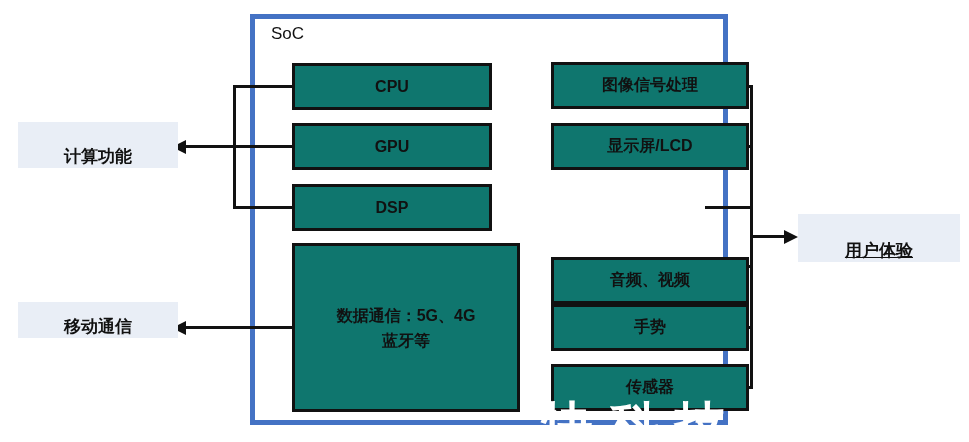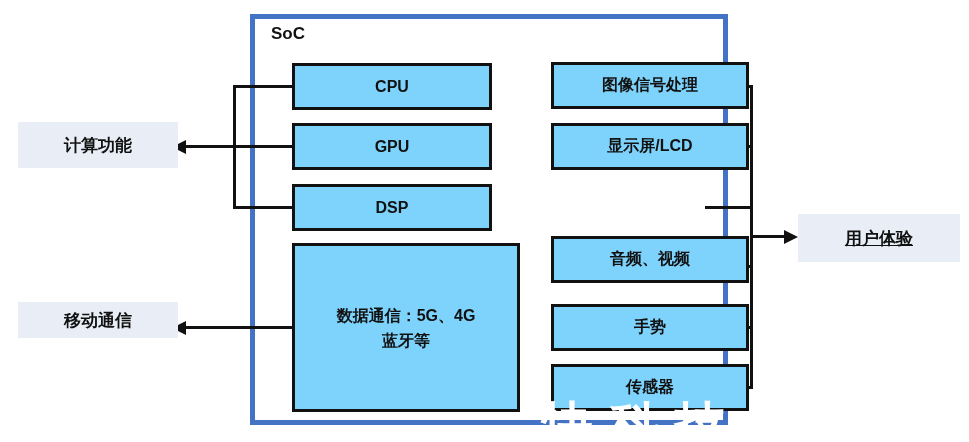--- a/index.html
+++ b/index.html
@@ -5,32 +5,32 @@
   html,body { margin:0; padding:0; background:#ffffff; }
   .canvas {
     position:relative; width:969px; height:442px; background:#ffffff;
     font-family:"Liberation Sans","DejaVu Sans",sans-serif; overflow:hidden;
   }
   .soc-frame {
     position:absolute; left:250px; top:14px; width:478px; height:411px;
     border:5px solid #4472c4; box-sizing:border-box; background:transparent;
   }
   .soc-title {
-    position:absolute; left:271px; top:24px; font-size:17px; font-weight:bold; color:#111;
+    position:absolute; left:271px; top:24px; font-size:17px; font-weight:normal; color:#111;
   }
   .box {
-    position:absolute; box-sizing:border-box; border:3px solid #111; background:#7dd3fc;
+    position:absolute; box-sizing:border-box; border:3px solid #111; background:#0f766e;
     display:flex; align-items:center; justify-content:center;
     font-size:16px; font-weight:bold; color:#111; text-align:center; z-index:2;
   }
   .lcol { left:292px; width:200px; height:47px; }
   .rcol { left:507px; width:198px; height:47px;margin-left:44px; }
   .databox { left:292px; top:243px; width:228px; height:169px; flex-direction:column; line-height:25px; }
   .ext-label {
-    position:absolute; background:#e9eef6; display:flex; align-items:center; justify-content:center;
+    position:absolute; background:#e9eef6; display:flex; align-items:flex-end; justify-content:center;
     font-size:17px; font-weight:bold; color:#111; z-index:2;
   }
   .hline { position:absolute; height:3px; background:#111; z-index:1; }
   .vline { position:absolute; width:3px; background:#111; z-index:1; }
   .arrowhead { position:absolute; width:0; height:0; z-index:1; }
   .ah-left  { border-top:7px solid transparent; border-bottom:7px solid transparent; border-right:14px solid #111; }
   .ah-right { border-top:7px solid transparent; border-bottom:7px solid transparent; border-left:14px solid #111; }
   .watermark {
     position:absolute; left:543px; top:390px; z-index:6;
     font-size:50px; font-weight:bold; color:#ffffff; letter-spacing:16px; white-space:nowrap;
@@ -59,21 +59,21 @@
     <span>数据通信：5G、4G</span>
     <span>蓝牙等</span>
   </div>
 
   <div class="box rcol" style="top:62px">
     <span>图像信号处理</span>
   </div>
   <div class="box rcol" style="top:123px">
     <span>显示屏/LCD</span>
   </div>
-  <div class="box rcol" style="top:236px">
+  <div class="box rcol" style="top:257px">
     <span>音频、视频</span>
   </div>
   <div class="box rcol" style="top:304px">
     <span>手势</span>
   </div>
   <div class="box rcol" style="top:364px">
     <span>传感器</span>
   </div>
 
   <div class="ext-label" style="left:18px; top:122px; width:160px; height:46px;">

